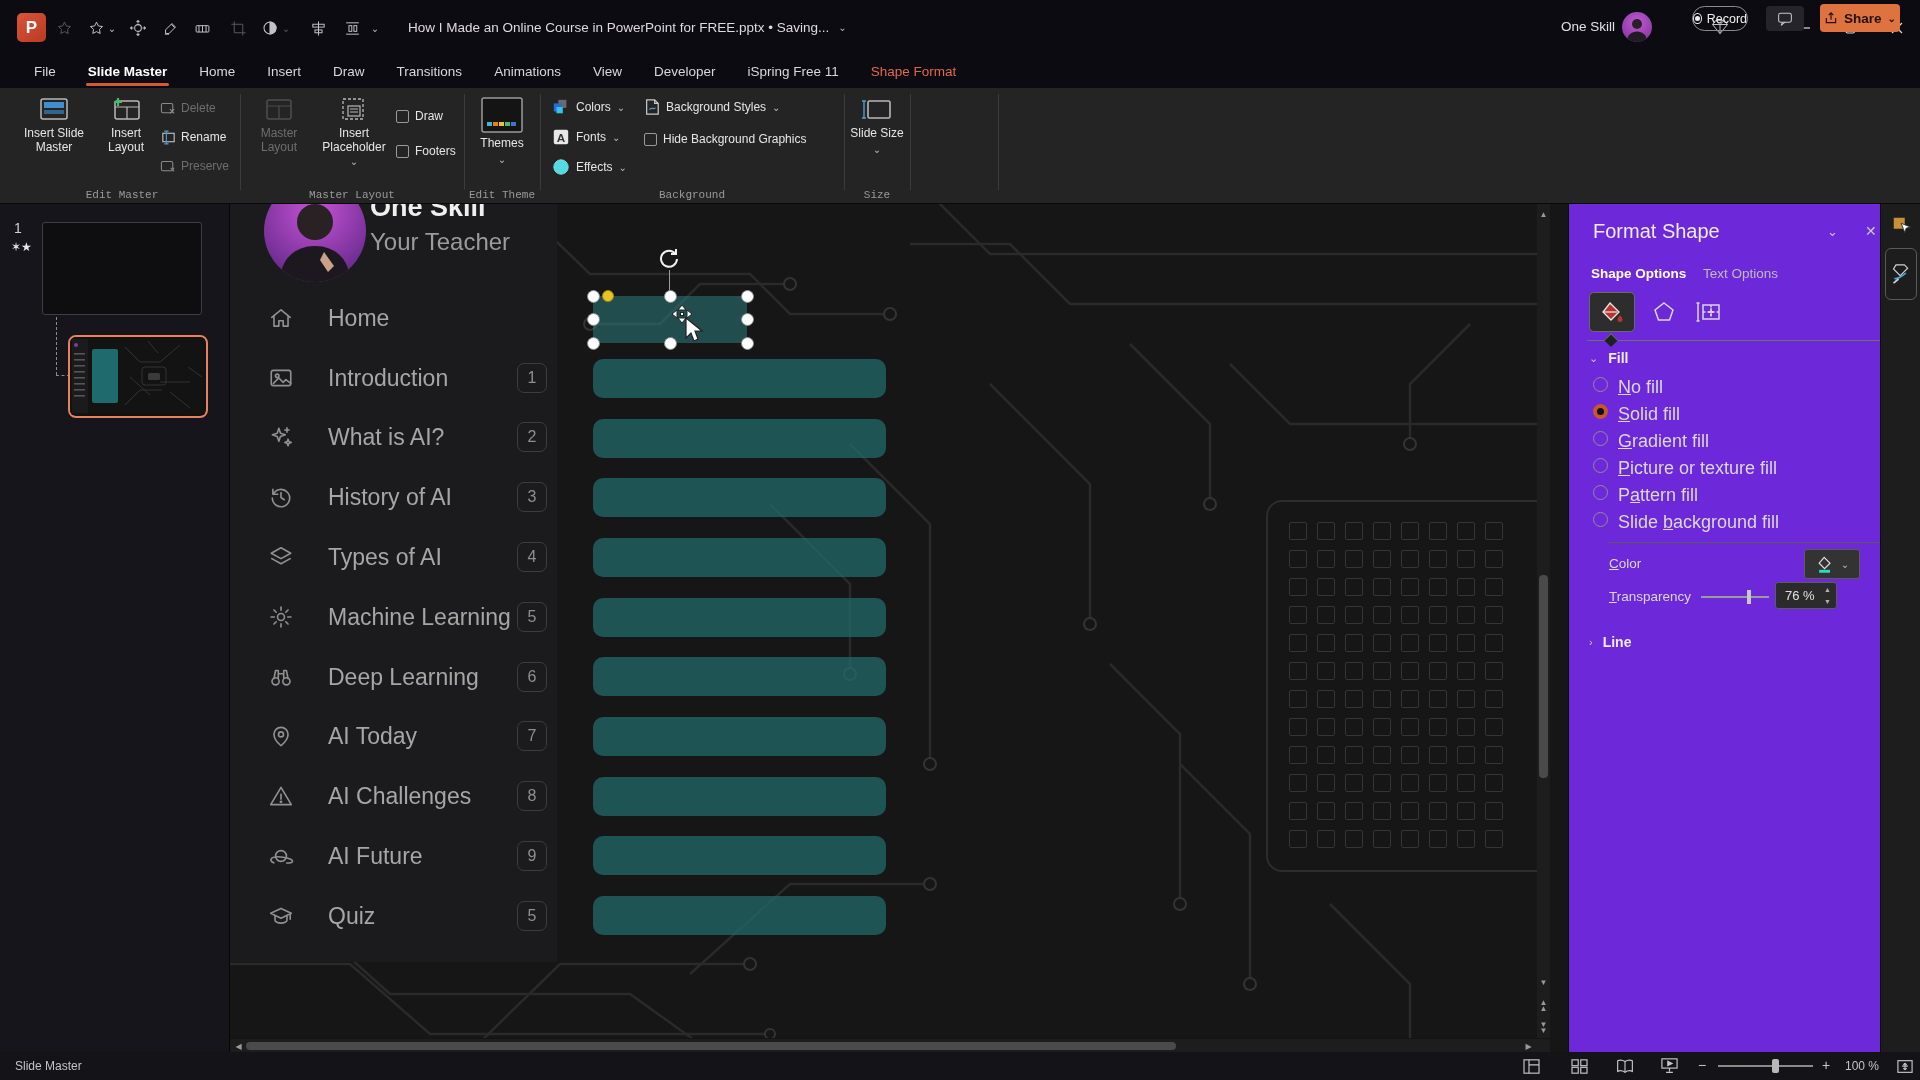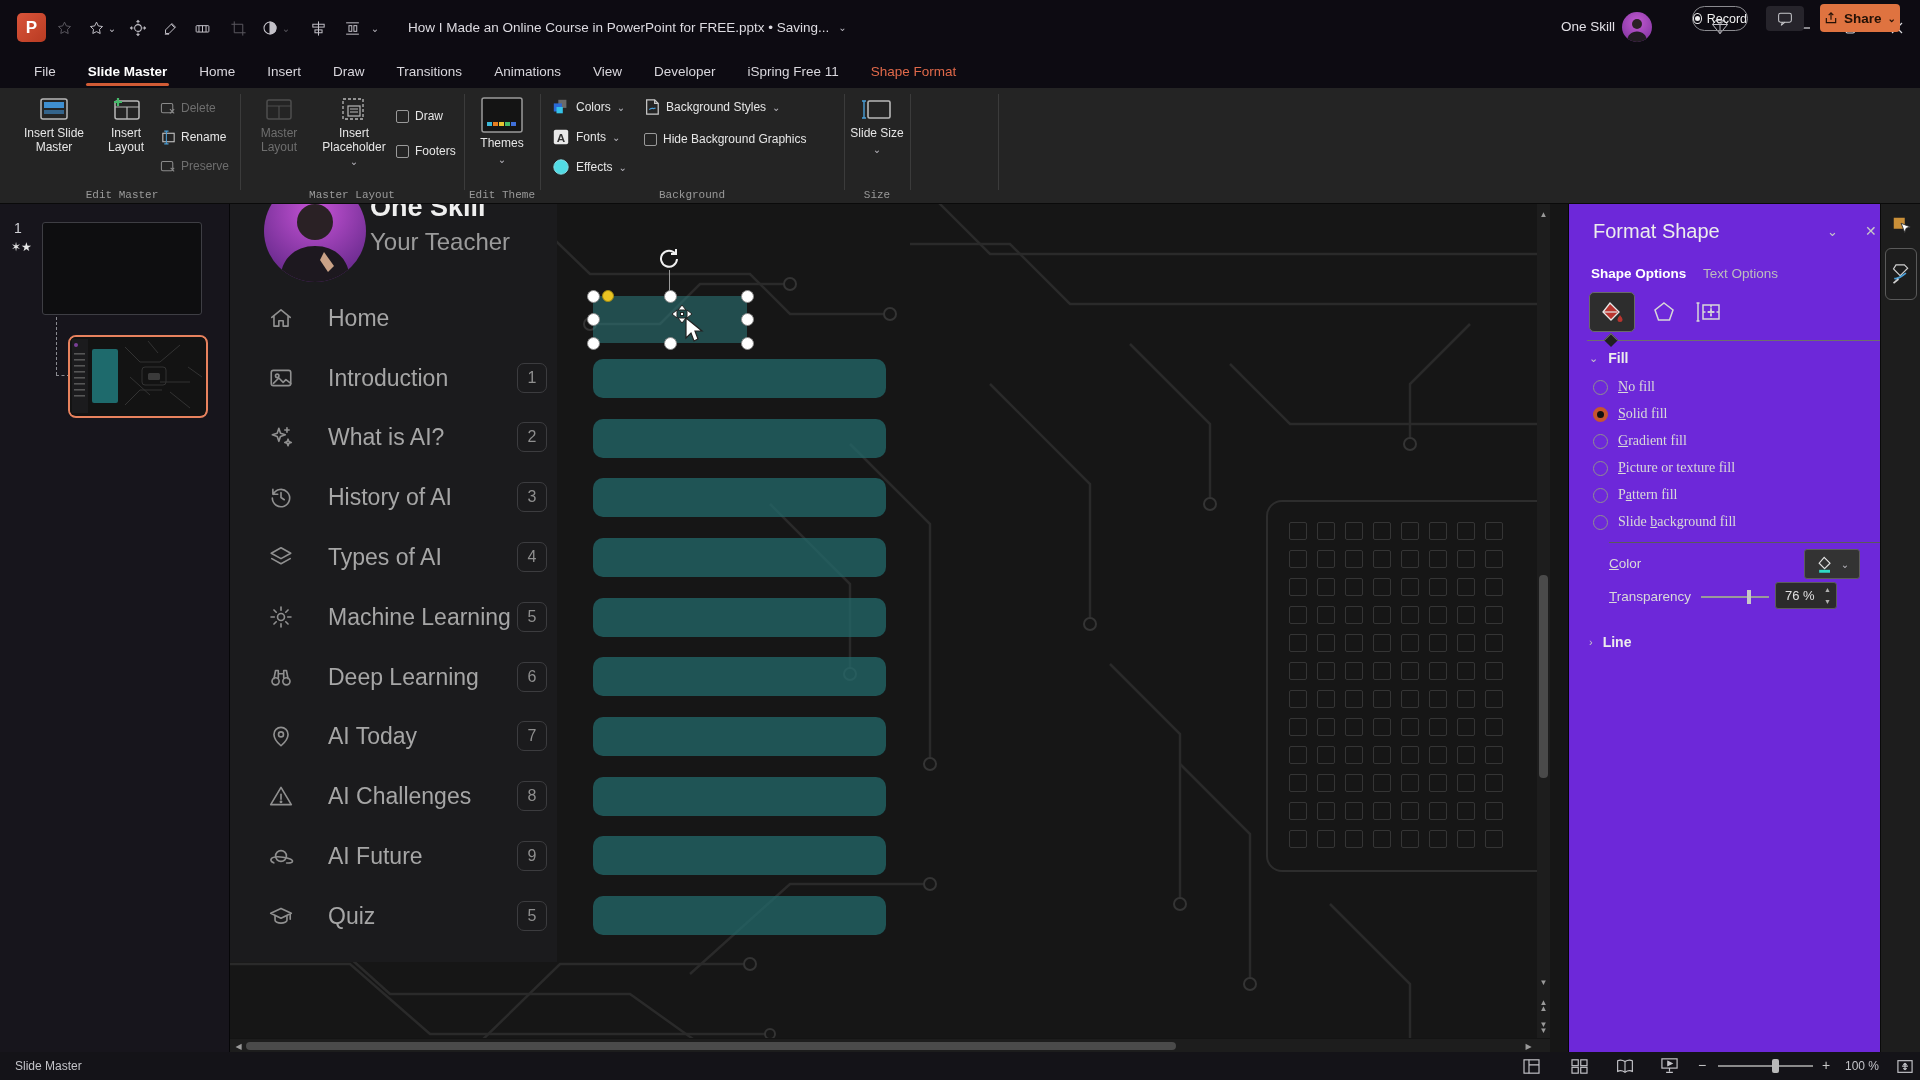--- a/index.html
+++ b/index.html
@@ -96,21 +96,21 @@
   #panel-min { position:absolute; left:258px; top:20px; color:#c8c8c8; font-size:13px; }
   #panel-close { position:absolute; left:296px; top:19px; color:#c8c8c8; font-size:14px; }
   #ptab1 { position:absolute; left:22px; top:62px; font-size:13.5px; font-weight:bold; color:#fff; }
   #ptab2 { position:absolute; left:134px; top:62px; font-size:13.5px; color:#bdbdbd; }
   .picon-btn { position:absolute; top:88px; width:46px; height:40px; border-radius:5px; display:flex; align-items:center; justify-content:center; }
   .picon-btn.sel { background:#2d2d2d; border:1px solid #6a6a6a; }
   #pdivider { position:absolute; left:18px; top:136px; width:294px; height:1px; background:#6e6e6e; }
   #pnotch { position:absolute; left:37px; top:131px; width:10px; height:10px; background:#202020; border-left:1px solid #6e6e6e; border-top:1px solid #6e6e6e; transform:rotate(45deg); }
   .sect-head { position:absolute; left:20px; font-size:14px; font-weight:bold; color:#ececec; display:flex; gap:10px; align-items:center; }
   .sect-chev { font-size:11px; font-weight:normal; color:#c8c8c8; }
-  .fillopt { position:absolute; left:24px; display:flex; align-items:center; gap:10px; font-size:14px; color:#d9d9d9; height:20px;font-family:Liberation Serif, serif; }
+  .fillopt { position:absolute; left:24px; display:flex; gap:10px; font-size:18px; color:#d9d9d9; height:20px; }
   .radio { width:15px; height:15px; border-radius:50%; border:1.5px solid #8f8f8f; background:transparent; flex:none; }
   .radio.sel { border:4.5px solid #c7552f; background:#111; }
   #opt-div { position:absolute; left:40px; top:338px; width:272px; height:1px; background:#5a5a5a; }
   #color-label { position:absolute; left:40px; top:352px; font-size:13.5px; color:#d9d9d9; }
   #color-btn { position:absolute; left:235px; top:345px; width:56px; height:30px; background:#333; border:1px solid #5c5c5c; border-radius:3px; display:flex; align-items:center; justify-content:center; gap:6px; }
   #transp-label { position:absolute; left:40px; top:385px; font-size:13.5px; color:#d9d9d9; }
   #transp-track { position:absolute; left:132px; top:392px; width:68px; height:2px; background:#9a9a9a; }
   #transp-thumb { position:absolute; left:178px; top:386px; width:4px; height:14px; background:#c8c8c8; }
   #transp-box { position:absolute; left:206px; top:378px; width:62px; height:27px; background:#2b2b2b; border:1px solid #5c5c5c; border-radius:3px; font-size:13px; color:#e0e0e0; display:flex; align-items:center; padding-left:9px; }
   #transp-spin { position:absolute; right:5px; top:1px; font-size:7px; color:#b0b0b0; line-height:12px; text-align:center; }

